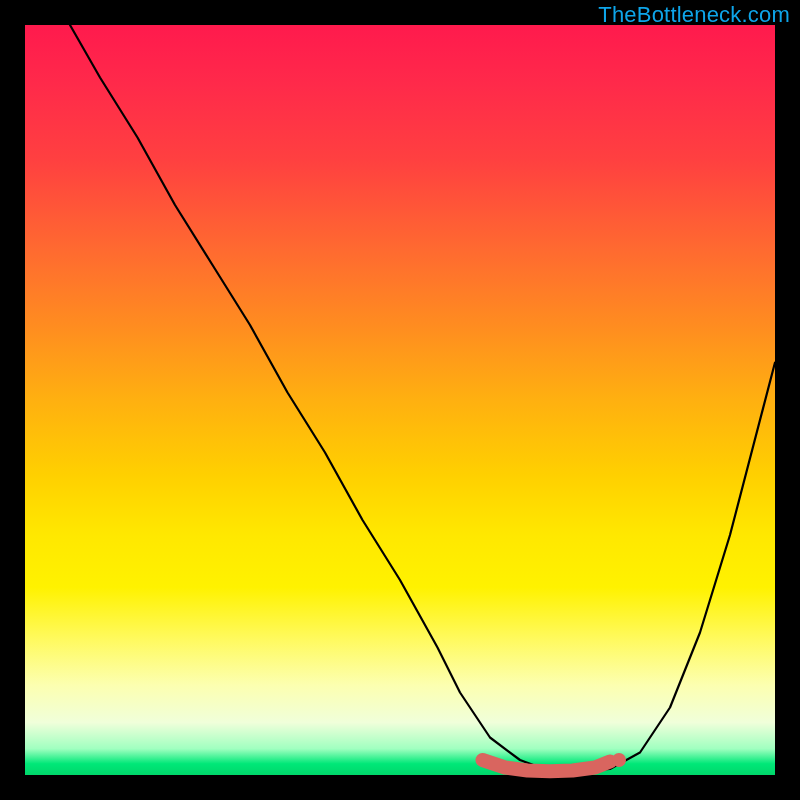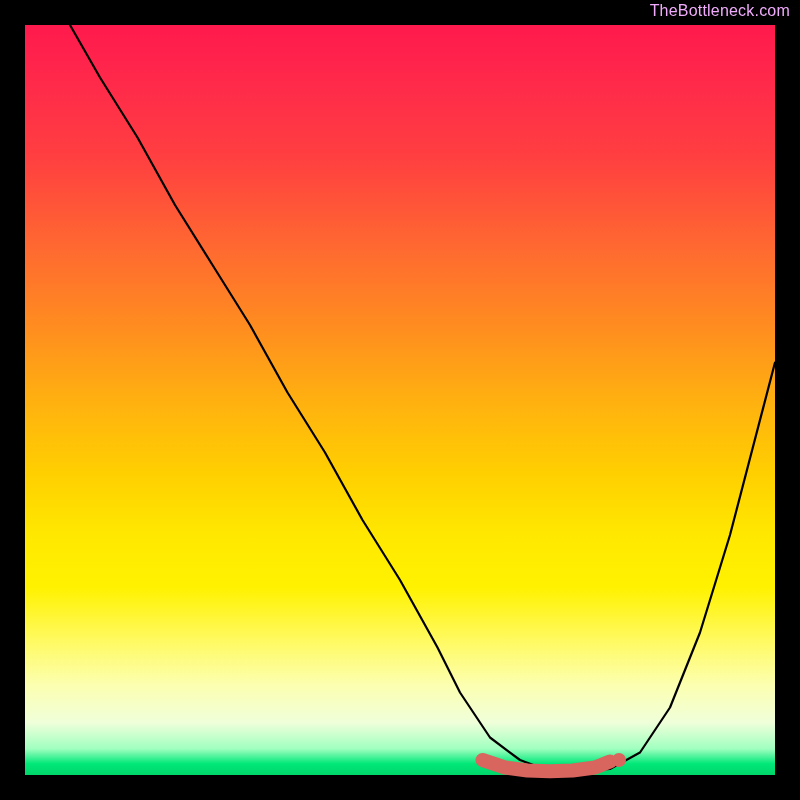--- a/index.html
+++ b/index.html
@@ -37,22 +37,22 @@
       #a0ffc0 96.5%,
       #00e878 98.5%,
       #00d66a 100%
     );
   }
   .watermark {
     position: absolute;
     top: 2px;
     right: 10px;
     font-family: Arial, Helvetica, sans-serif;
-    font-size: 16px;
-    color: #f0abfc;
+    font-size: 22px;
+    color: #0ea5e9;
     letter-spacing: 0.2px;
     margin-left: 42px;
   }
   svg.curve {
     position: absolute;
     left: 25px;
     top: 25px;
     width: 750px;
     height: 750px;
     overflow: visible;

